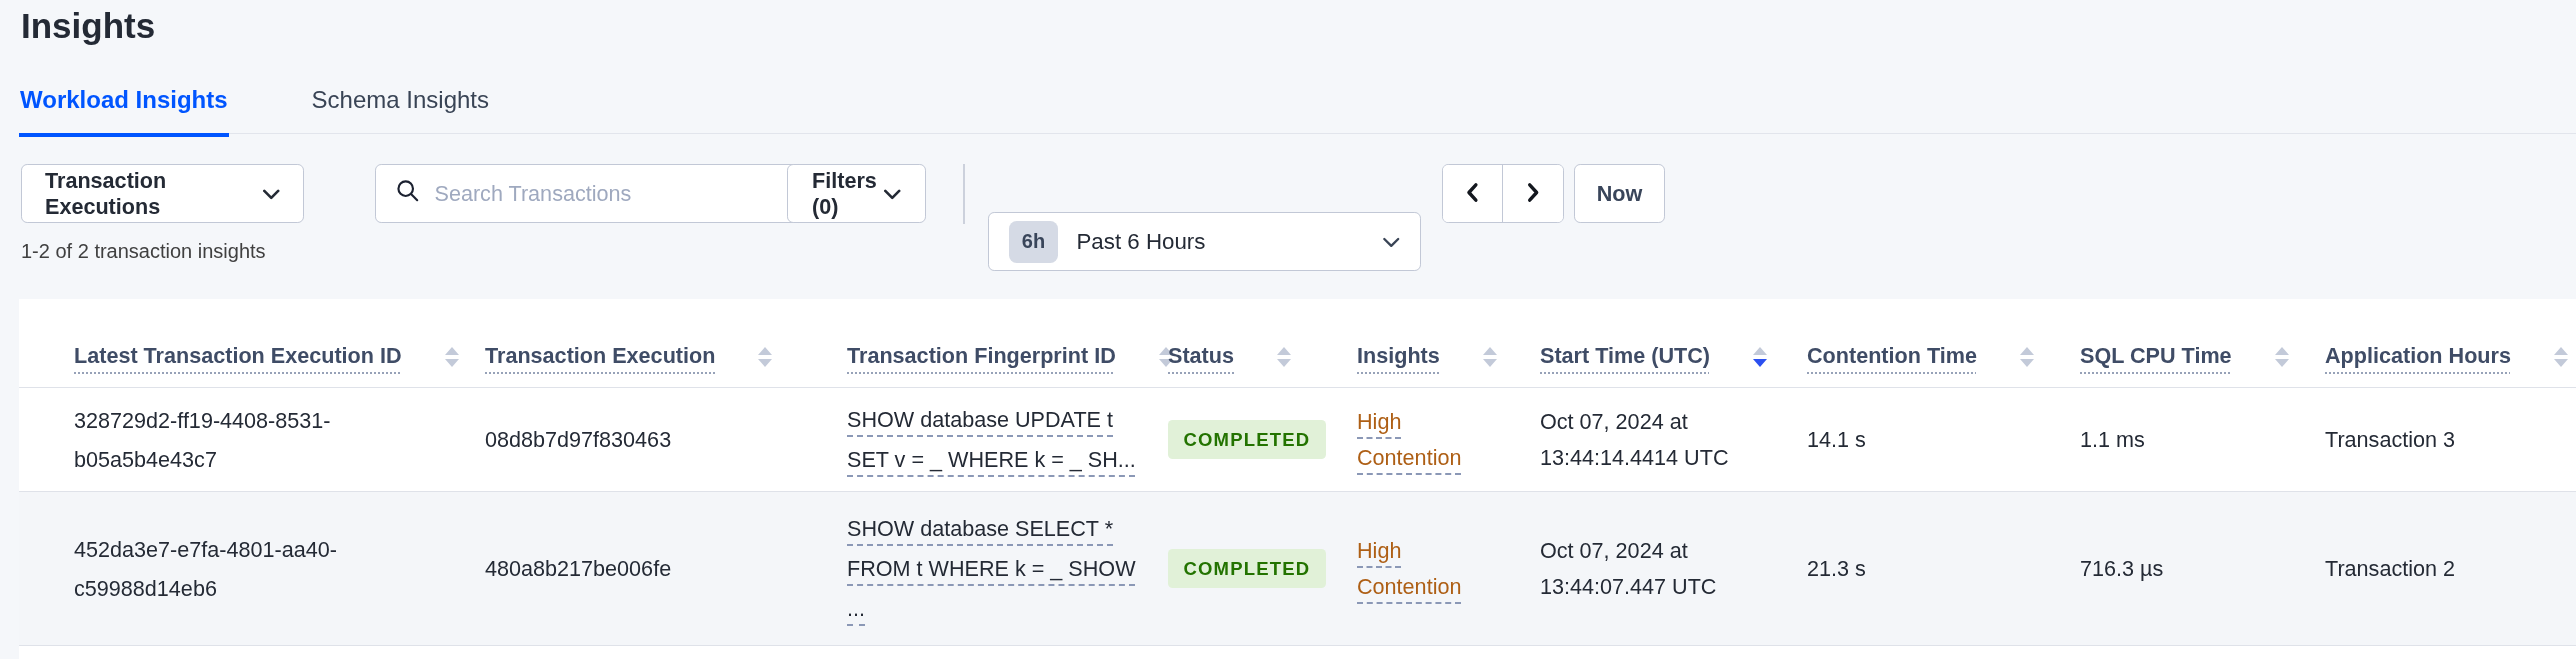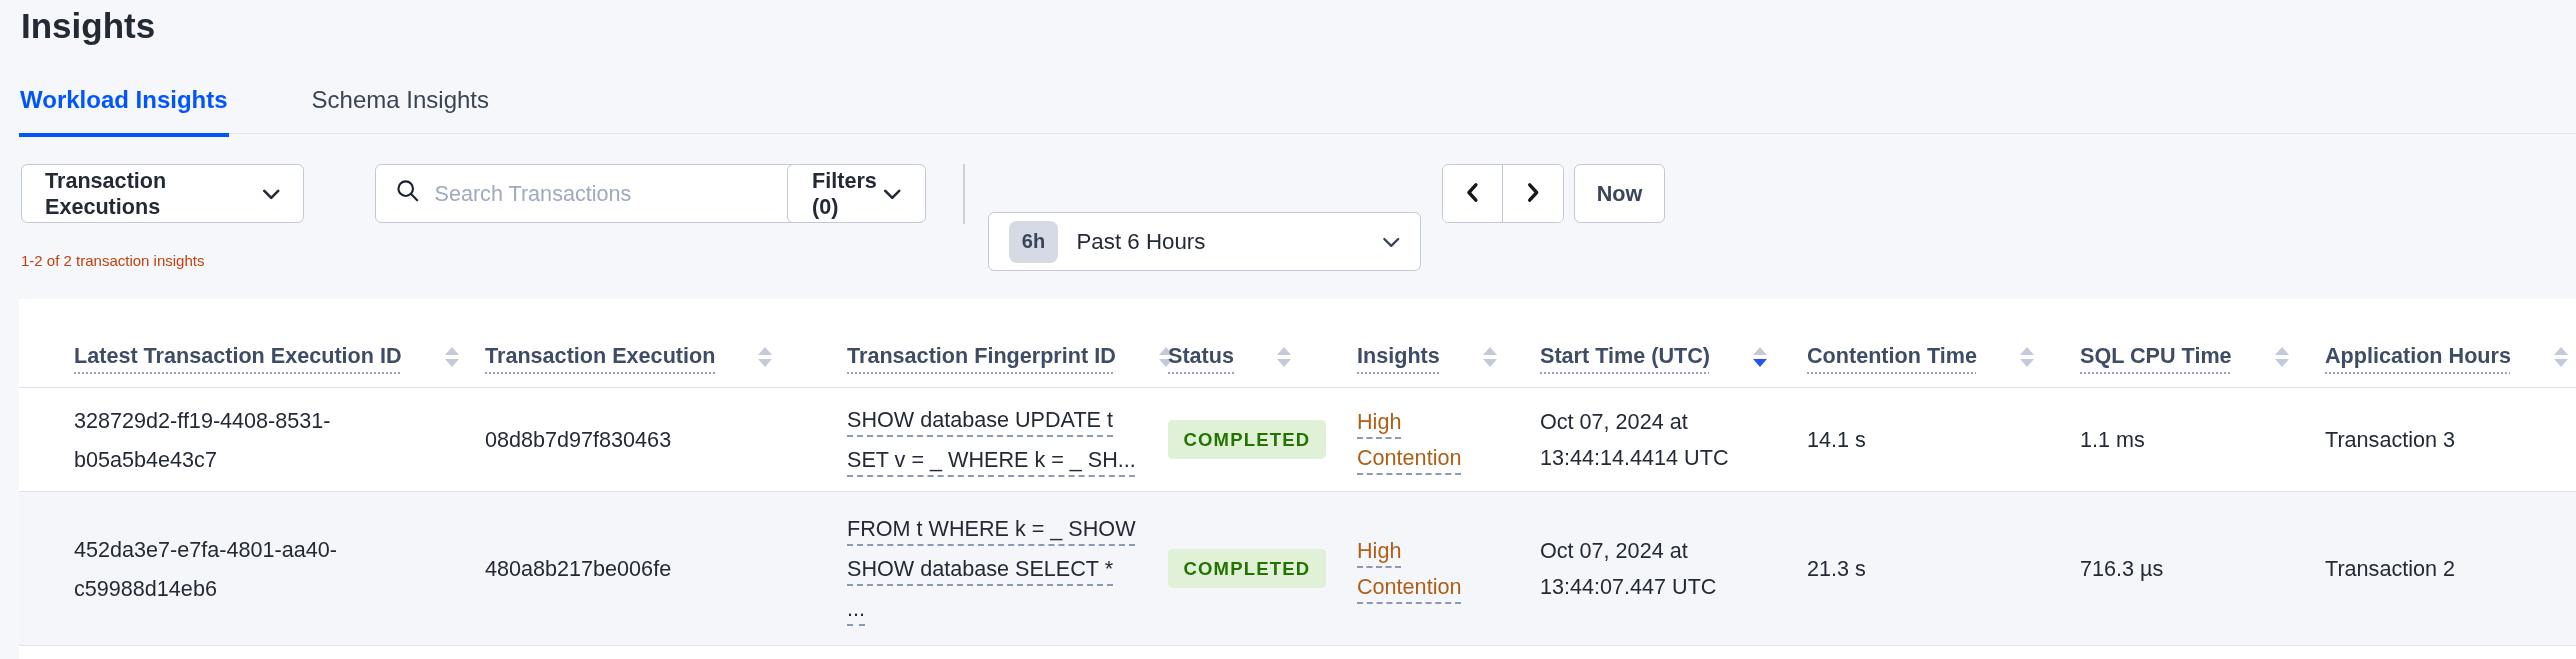--- a/index.html
+++ b/index.html
@@ -31,21 +31,21 @@
   .time-chip { background:#d5dae5; border-radius:7.7px; height:42px; min-width:49px; padding:0 10.8px;
     display:flex; align-items:center; justify-content:center; font-size:20px; font-weight:700; color:#39455a; }
   .time-label { margin-left:18.5px; font-size:22.3px; color:#242a35; }
   .time-picker .chev { margin-left:auto; }
   .pager { position:absolute; left:1442px; top:0; height:59px; width:122px; display:flex;
     background:#fff; border:1.5px solid #c2c8d6; border-radius:6.2px; overflow:hidden; }
   .pager button { width:50%; background:#fff; border:none; cursor:pointer; display:flex; align-items:center; justify-content:center; }
   .pager button:first-child { border-right:1.5px solid #c2c8d6; }
   .now-btn { left:1574px; width:91px; justify-content:center; font-weight:600; color:#39455a; cursor:pointer; }
 
-  .summary { position:absolute; left:21px; top:252px; font-size:15px; color:#c2410c; }
+  .summary { position:absolute; left:21px; top:240px; font-size:20px; color:#404040; }
 
   
   .card { position:absolute; left:19px; top:299px; width:2557px; height:401px; background:#fff; }
   .t-row { display:grid; grid-template-columns:411px 362px 321px 189px 183px 267px 273px 245px 1fr;
     padding-left:55px; }
   .t-head { height:89px; align-items:end; border-bottom:1.5px solid #dfe2e9; }
   .th { display:flex; align-items:flex-end; padding-bottom:18.5px; }
   .th .lbl { font-size:21.6px; font-weight:600; color:#3f4c66; white-space:nowrap;
     text-decoration:underline dotted; text-decoration-color:#97a2b8; text-decoration-thickness:2.3px; text-underline-offset:10px; cursor:pointer; }
   .sort { display:inline-flex; flex-direction:column; gap:3.9px; margin-left:43px; margin-bottom:1.5px; cursor:pointer; }
@@ -247,22 +247,22 @@
 
   <div class="t-row t-body-row row-2 alt">
     <div class="td">
       <span class="line">452da3e7-e7fa-4801-aa40-</span>
       <span class="line">c59988d14eb6</span>
     </div>
     <div class="td">
       <span class="line">480a8b217be006fe</span>
     </div>
     <div class="td">
+      <span class="stmt-line">SHOW database SELECT *</span>
       <span class="stmt-line">FROM t WHERE k = _ SHOW</span>
-      <span class="stmt-line">SHOW database SELECT *</span>
       <span class="stmt-line">...</span>
     </div>
     <div class="td">
       <span class="badge">COMPLETED</span>
     </div>
     <div class="td">
       <span class="insight-link">High Contention</span>
     </div>
     <div class="td time-cell">
       <span class="line">Oct 07, 2024 at</span>

